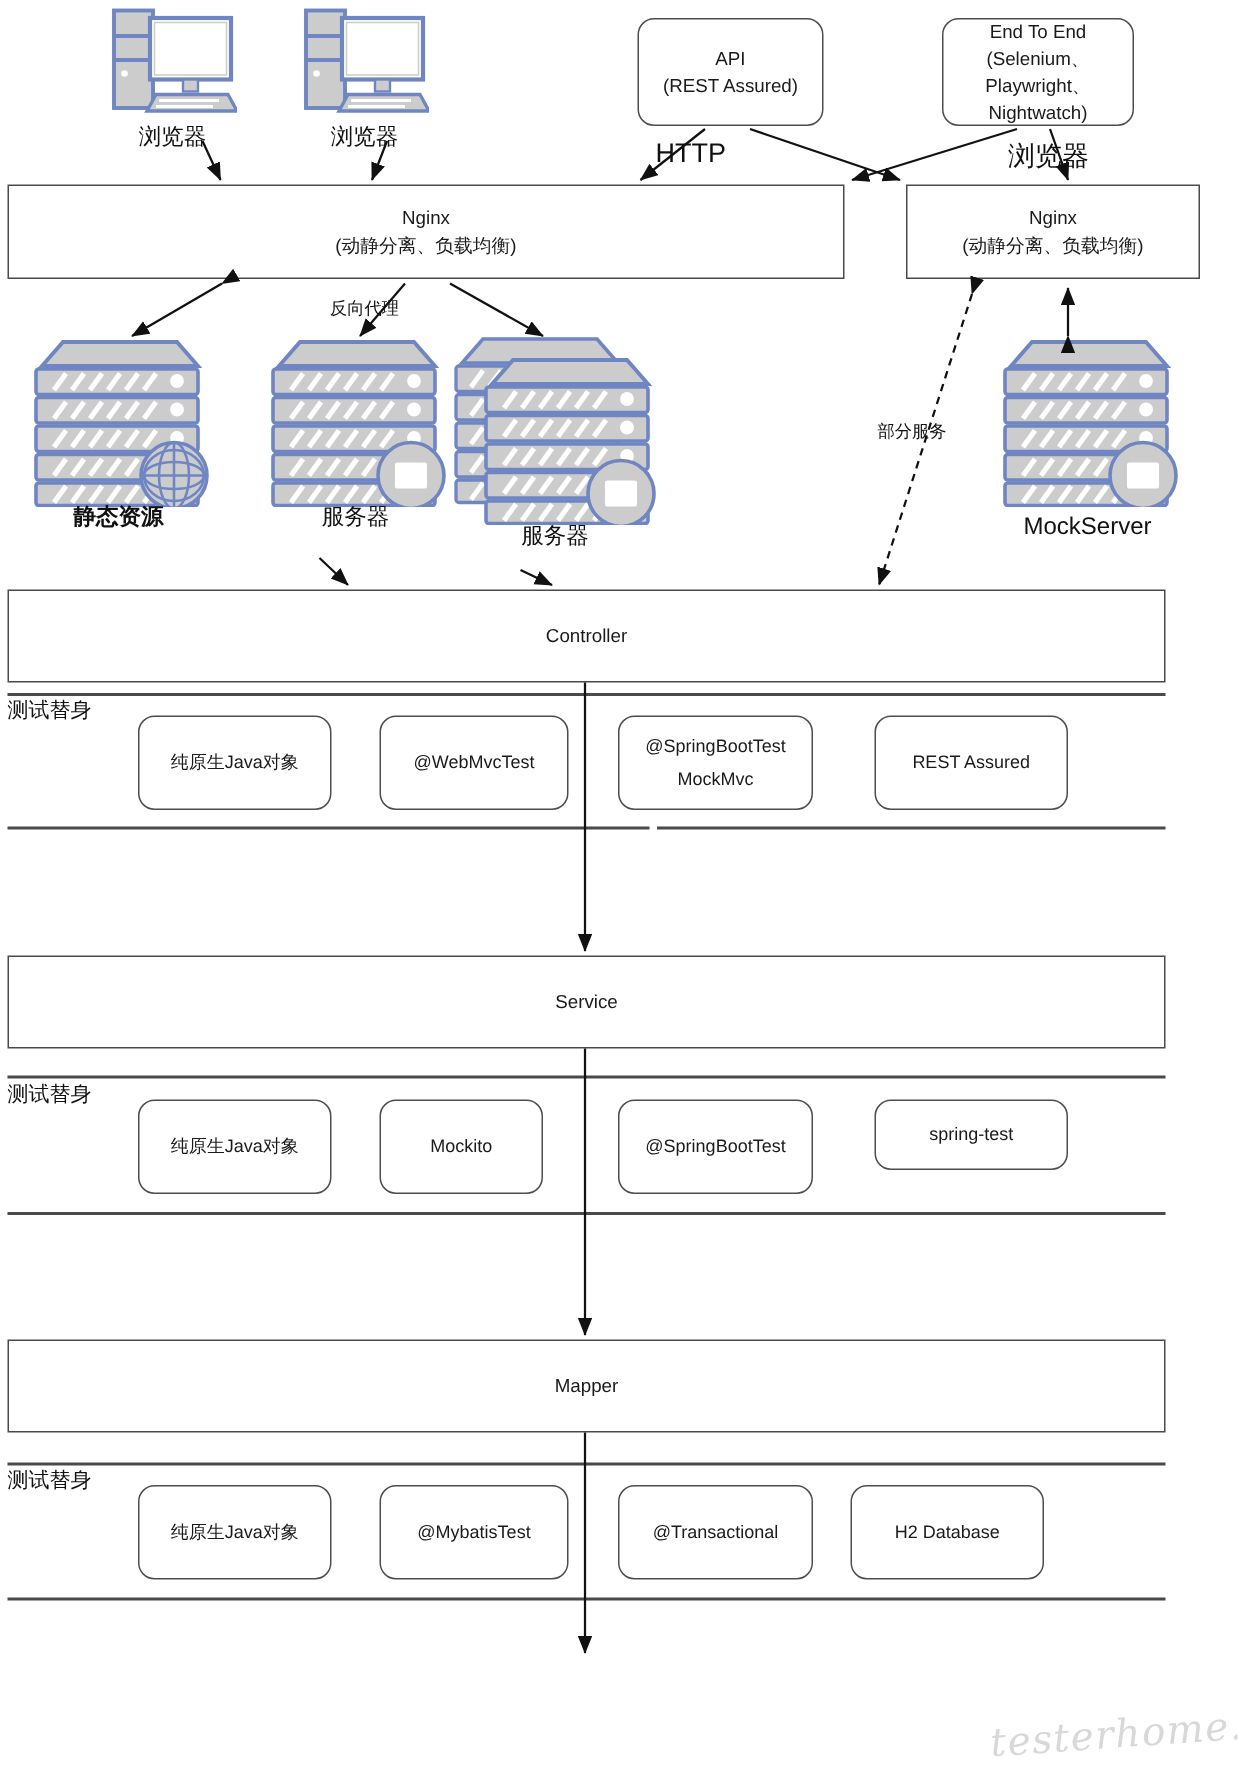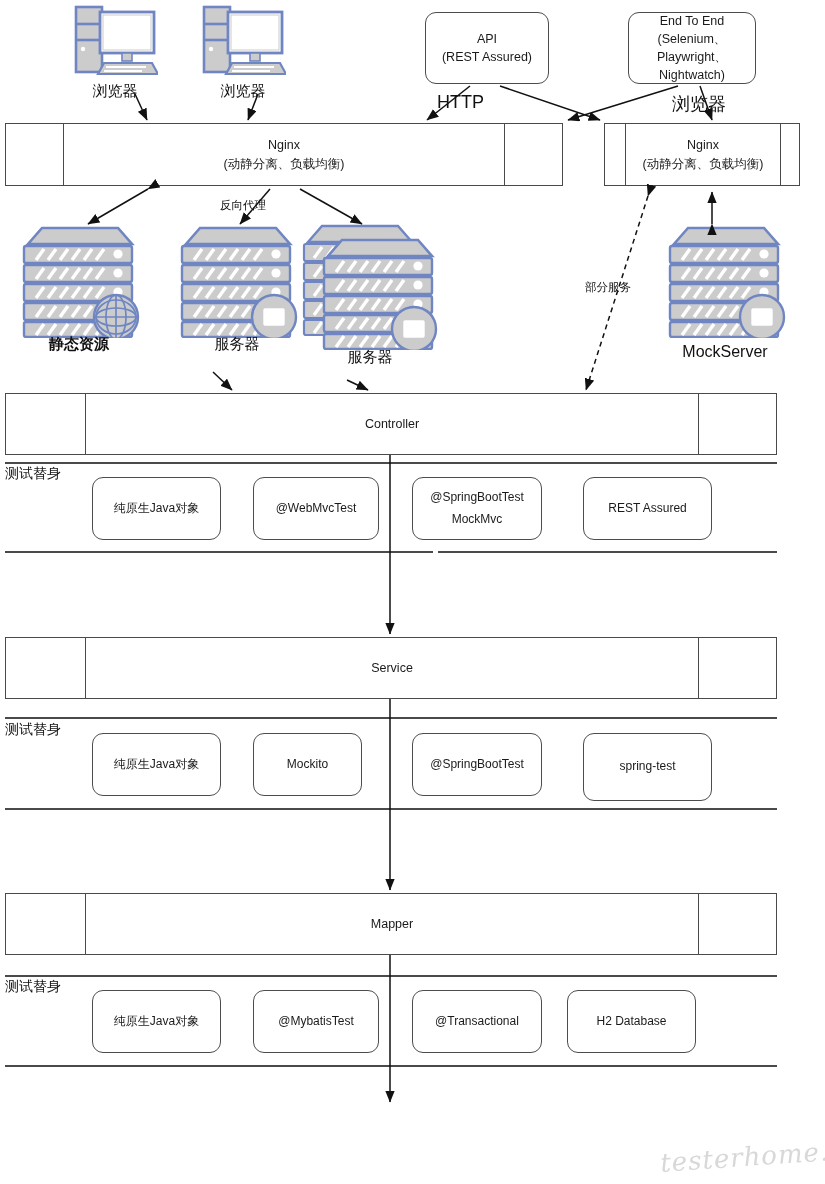--- a/index.html
+++ b/index.html
@@ -8,21 +8,21 @@
   #stage{position:absolute;left:0;top:0;width:825px;height:1184px;}
   .abs{position:absolute;box-sizing:border-box;}
 
   
   .rnode{border:1.4px solid #4d4d4d;border-radius:11px;background:#fff;
          display:flex;align-items:center;justify-content:center;
          text-align:center;font-size:12.5px;line-height:1.45;color:#1a1a1a;}
   .rnode.small{font-size:12px;}
 
   
-  .bar{border:1.6px solid #4a4a4a;background:#fff;display:flex;align-items:stretch;}
+  .bar{border:1.6px solid #4a4a4a;background:#fff;display:flex;align-items:stretch;flex-direction:column;}
   .bar .cellL{border-right:1.6px solid #4a4a4a;flex:0 0 auto;}
   .bar .cellR{border-left:1.6px solid #4a4a4a;flex:0 0 auto;}
   .bar .mid{flex:1 1 auto;display:flex;align-items:center;justify-content:center;
             text-align:center;font-size:12.5px;line-height:1.5;}
 
   
   .hrule{background:#4a4a4a;height:1.6px;}
 
   .bandlabel{font-size:14px;color:#111;white-space:nowrap;}
 
@@ -407,21 +407,21 @@
   <div class="abs bandlabel" style="left:5px;top:721px;">测试替身</div>
   <div class="abs rnode small" style="left:92px;top:733px;width:129px;height:63px;">
     <div>纯原生Java对象</div>
   </div>
   <div class="abs rnode small" style="left:253px;top:733px;width:109px;height:63px;">
     <div>Mockito</div>
   </div>
   <div class="abs rnode small" style="left:412px;top:733px;width:130px;height:63px;">
     <div>@SpringBootTest</div>
   </div>
-  <div class="abs rnode small" style="left:583px;top:733px;width:129px;height:68px;">
+  <div class="abs rnode small" style="left:583px;top:733px;width:129px;height:47px;">
     <div>spring-test</div>
   </div>
   <div class="abs hrule" style="left:5px;top:808px;width:772px;"></div>
 
   <div class="abs bar" style="left:5px;top:893px;width:772px;height:62px;">
     <div class="cellL" style="width:79px;"></div>
     <div class="mid">Mapper</div>
     <div class="cellR" style="width:77px;"></div>
   </div>
   <div class="abs hrule" style="left:5px;top:975px;width:772px;"></div>

